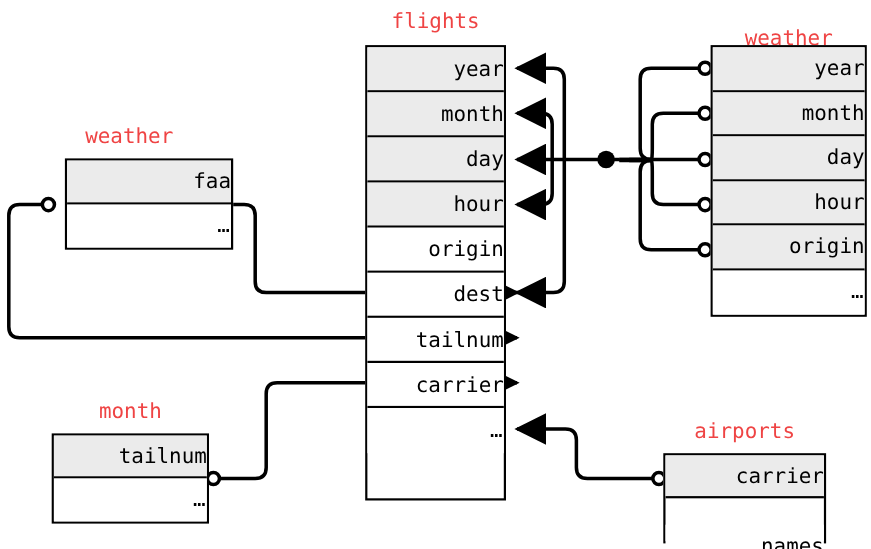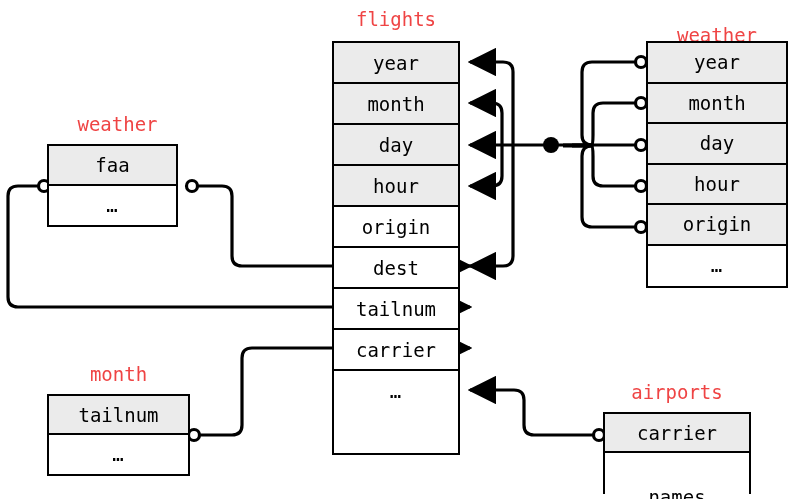--- a/index.html
+++ b/index.html
@@ -40,21 +40,21 @@
     position: absolute;
     box-sizing: border-box;
     border: 2.4px solid #000000;
     background: #ffffff;
   }
   .row {
     box-sizing: border-box;
     width: 100%;
     display: flex;
     align-items: center;
-    justify-content: center;
+    justify-content: flex-end;
     font-size: 19px;
     color: #000000;
     background: #ffffff;
     border-bottom: 2.4px solid #000000;
     white-space: nowrap;
   }
   .row:last-child {
     border-bottom: none;
   }
   .row.key {
@@ -143,21 +143,21 @@
       <circle cx="44" cy="186" r="5.5"></circle>
       <circle cx="194" cy="435" r="5.5"></circle>
       <circle cx="599" cy="435" r="5.5"></circle>
     </g>
 
     <circle cx="551" cy="145" r="8" fill="#000000" stroke="none"></circle>
   </svg>
 
   <div class="table-group" style="left:47px; top:113px; width:141px;">
     <div class="table-title" style="top:0px;">weather</div>
-    <div class="table-box" style="left:0; top:31px; width:131px; height:83px;">
+    <div class="table-box" style="left:12px; top:31px; width:153px; height:83px;">
       <div class="row key" style="height:50%;">
         <span>faa</span>
       </div>
       <div class="row" style="height:50%;">
         <span class="ellipsis">…</span>
       </div>
     </div>
   </div>
 
   <div class="table-group" style="left:47px; top:363px; width:143px;">

